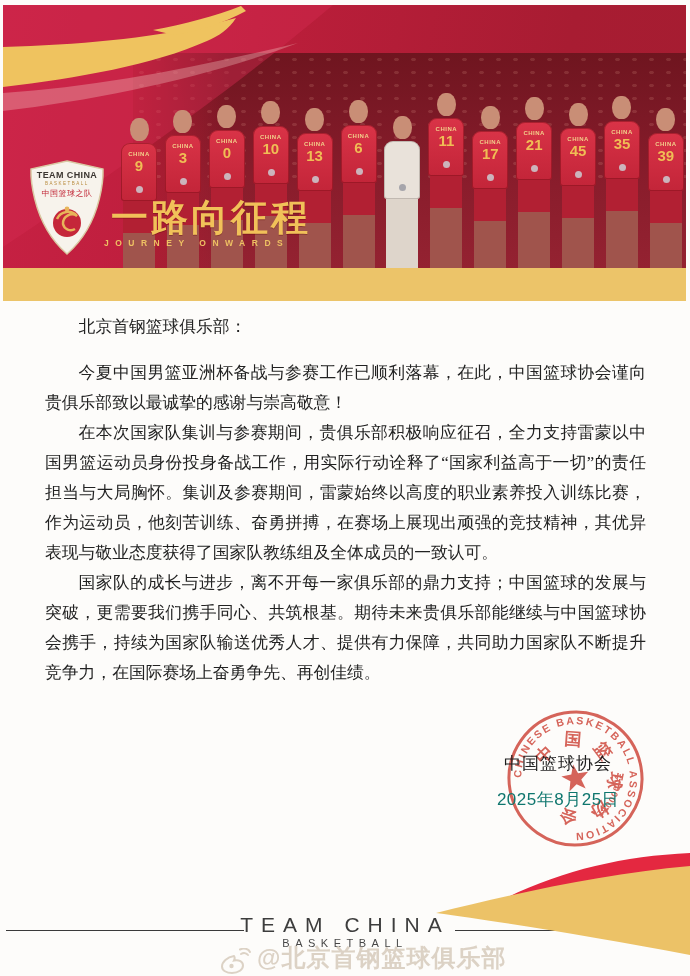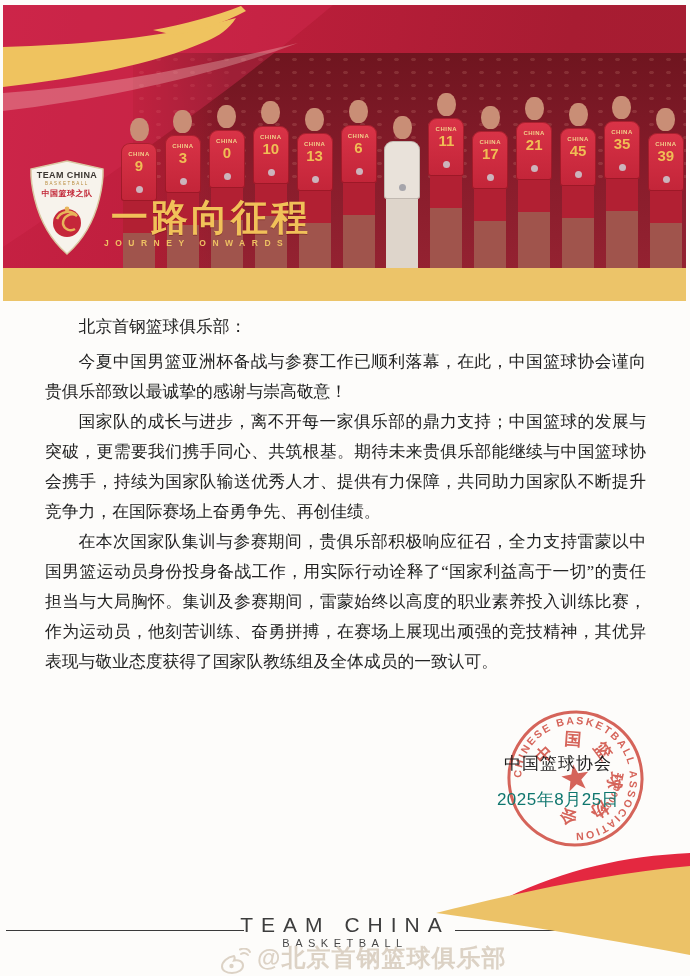--- a/index.html
+++ b/index.html
@@ -52,39 +52,39 @@
   .lower { width:32px; flex:1; background:linear-gradient(180deg,#b22033 0 32px,#a0544c 32px 100%); }
   .coach .jersey { background:#e9e2da; box-shadow:inset 0 0 0 1px rgba(120,110,100,.35); }
   .coach .jersey::after { background:#9a9aa2; }
   .coach .lower { background:#ded5cb; }
 
   .badge { position:absolute; left:22px; top:154px; width:84px; height:98px; z-index:5; }
   .badge svg { position:absolute; inset:0; }
   .badge-text { position:absolute; left:0; right:0; text-align:center; }
   .badge-line1 { top:11px; font-size:9px; font-weight:bold; color:#3b3530; letter-spacing:.4px; }
   .badge-line2 { top:22px; font-size:4.5px; color:#b98c3e; letter-spacing:1.5px; }
-  .badge-line3 { top:29px; font-size:8px; color:#c22737; font-weight:bold; letter-spacing:.5px; }
+  .badge-line3 { top:29px; font-size:8px; color:#c22737; font-weight:normal; letter-spacing:.5px; }
 
   .banner-title {
     position:absolute; left:88px; top:188px; z-index:6;
     font-size:37px; font-weight:bold; color:#f1c159; letter-spacing:3px;
     text-shadow:0 1px 0 rgba(90,10,10,.35);
     margin-left:20px;
   }
   .banner-subtitle {
     position:absolute; left:101px; top:233px; z-index:6;
     font-size:8.5px; font-weight:bold; color:#eec163; letter-spacing:6.5px;text-align:center;
   }
   .gold-band { position:absolute; left:0; right:0; bottom:0; height:33px; background:#ecc469; z-index:4; }
 
   
   .letter { position:absolute; left:45px; width:601px; top:312px; font-size:16.8px; line-height:30px; text-align:justify; color:#222; }
   .letter p { text-indent:2em;font-family:Liberation Serif, serif; }
   .salutation { text-indent:0; }
-  .letter p.first { margin-top:5px; }
+  .letter p.first { margin-top:16px; }
 
   
   .signature { position:absolute; left:494px; top:752px; width:128px; text-align:center; z-index:3; }
   .signature .org { font-size:17px; color:#1d1d1d; letter-spacing:1px; }
   .signature .date { font-size:17px; color:#0f766e; margin-top:13px; letter-spacing:.5px; }
   .seal { position:absolute; left:505px; top:708px; width:141px; height:141px; z-index:2;
     opacity:.82; transform:rotate(-10deg); }
 
   
   .footer-line { position:absolute; height:1.4px; background:#3a3a3a; top:930px; z-index:1; }
@@ -230,22 +230,22 @@
 
   <div class="banner-title">一路向征程</div>
   <div class="banner-subtitle">JOURNEY ONWARDS</div>
 
   <div class="gold-band"></div>
 </div>
 
 <div class="letter">
   <p class="salutation">北京首钢篮球俱乐部：</p>
   <p class="first">今夏中国男篮亚洲杯备战与参赛工作已顺利落幕，在此，中国篮球协会谨向贵俱乐部致以最诚挚的感谢与崇高敬意！</p>
+  <p>在本次国家队集训与参赛期间，贵俱乐部积极响应征召，全力支持雷蒙以中国男篮运动员身份投身备战工作，用实际行动诠释了“国家利益高于一切”的责任担当与大局胸怀。集训及参赛期间，雷蒙始终以高度的职业素养投入训练比赛，作为运动员，他刻苦训练、奋勇拼搏，在赛场上展现出顽强的竞技精神，其优异表现与敬业态度获得了国家队教练组及全体成员的一致认可。</p>
   <p>国家队的成长与进步，离不开每一家俱乐部的鼎力支持；中国篮球的发展与突破，更需要我们携手同心、共筑根基。期待未来贵俱乐部能继续与中国篮球协会携手，持续为国家队输送优秀人才、提供有力保障，共同助力国家队不断提升竞争力，在国际赛场上奋勇争先、再创佳绩。</p>
-  <p>在本次国家队集训与参赛期间，贵俱乐部积极响应征召，全力支持雷蒙以中国男篮运动员身份投身备战工作，用实际行动诠释了“国家利益高于一切”的责任担当与大局胸怀。集训及参赛期间，雷蒙始终以高度的职业素养投入训练比赛，作为运动员，他刻苦训练、奋勇拼搏，在赛场上展现出顽强的竞技精神，其优异表现与敬业态度获得了国家队教练组及全体成员的一致认可。</p>
 </div>
 
 <svg class="seal" viewBox="0 0 140 140">
   <circle cx="70" cy="70" r="66" fill="none" stroke="#cd4337" stroke-width="3"></circle>
   <defs>
     <path id="ringPath" d="M70,70 m-54,0 a54,54 0 1,1 108,0 a54,54 0 1,1 -108,0"></path>
     <path id="serialPath" d="M70,70 m-45,0 a45,45 0 1,0 90,0"></path>
     <path id="innerPath" d="M70,70 m-33,0 a33,33 0 1,1 66,0 a33,33 0 1,1 -66,0"></path>
   </defs>
   <text fill="#cd4337" font-size="10.5" font-weight="bold" letter-spacing="2">

